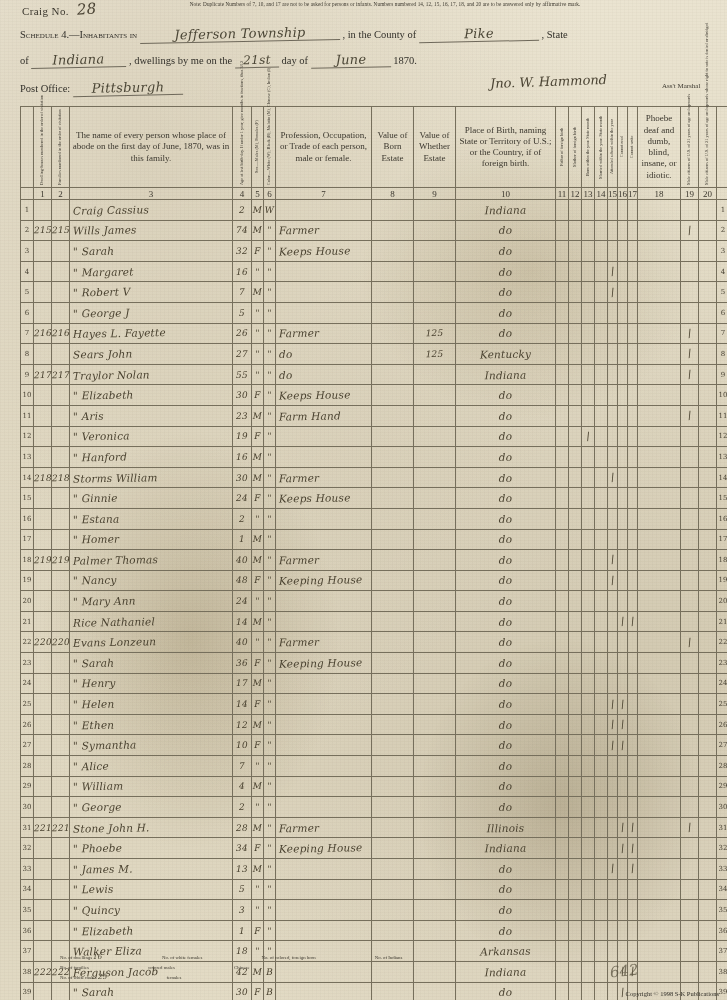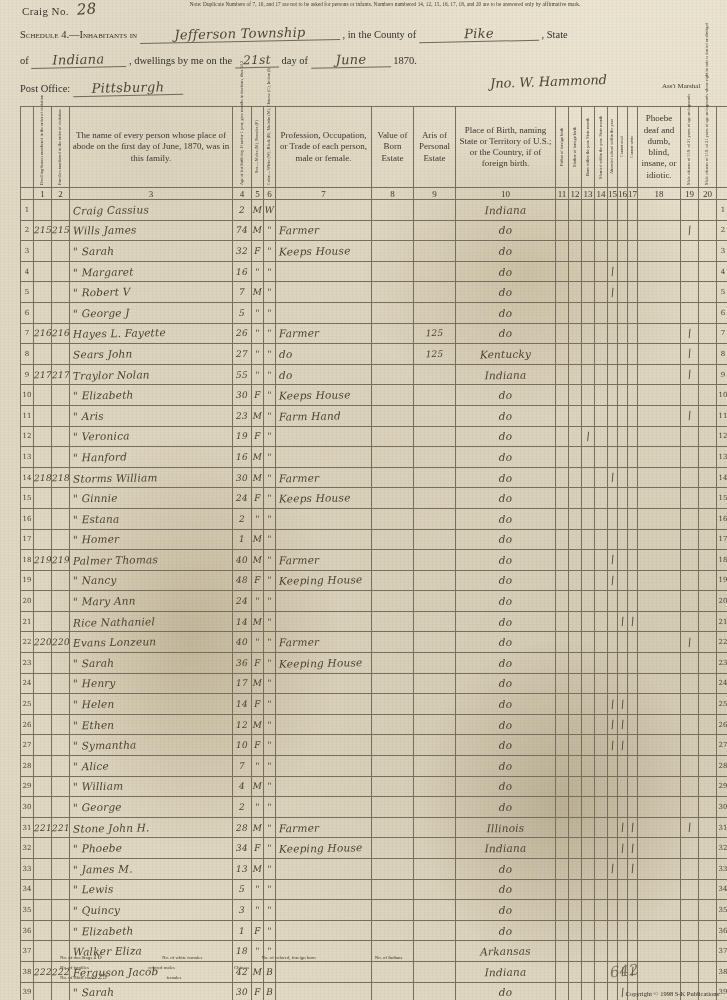--- a/index.html
+++ b/index.html
@@ -273,21 +273,21 @@
             <span class="vert">Age at last birth-day. If under 1 year, give months in fractions, thus 3/12</span>
           </td>
         <td class="hdr-cell">
             <span class="vert">Sex.—Males (M), Females (F)</span>
           </td>
         <td class="hdr-cell">
             <span class="vert">Color.—White (W), Black (B), Mulatto (M), Chinese (C), Indian (I)</span>
           </td>
         <td class="hdr-cell">Profession, Occupation, or Trade of each person, male or female.</td>
         <td class="hdr-cell">Value of Born Estate</td>
-        <td class="hdr-cell">Aris of Personal Estate</td>
+        <td class="hdr-cell">Value of Whether Estate</td>
         <td class="hdr-cell">Place of Birth, naming State or Territory of U.S.; or the Country, if of foreign birth.</td>
         <td class="hdr-cell">
             <span class="vert">Father of foreign birth</span>
           </td>
         <td class="hdr-cell">
             <span class="vert">Mother of foreign birth</span>
           </td>
         <td class="hdr-cell">
             <span class="vert">Born within the year. State month</span>
           </td>

